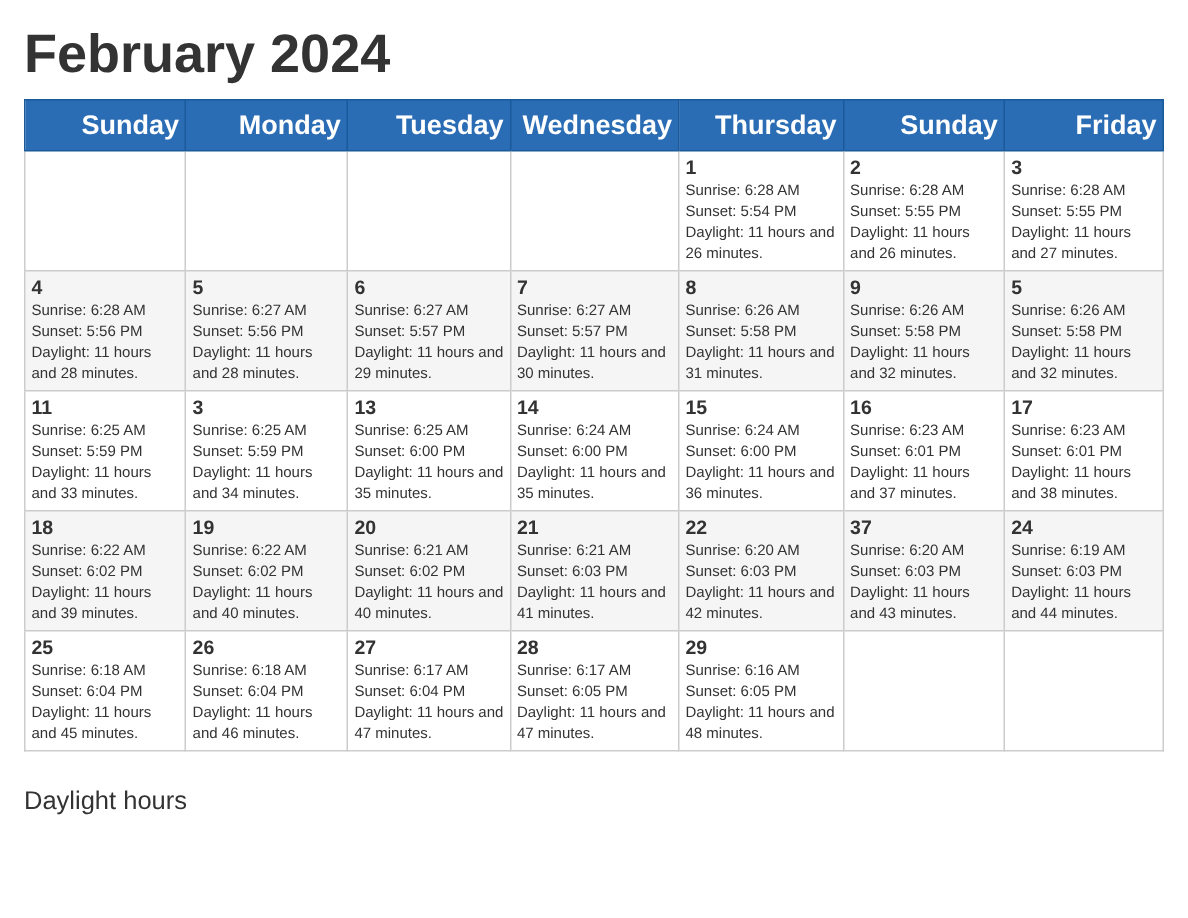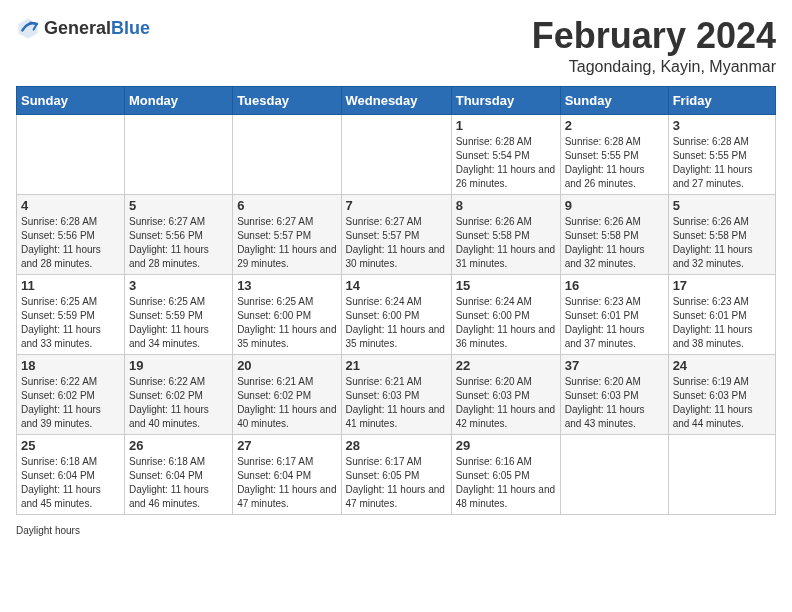--- a/index.html
+++ b/index.html
@@ -51,24 +51,24 @@
       margin-top: 2px;
     }
     .calendar-table {
       width: 100%;
       border-collapse: collapse;
       border: 1px solid #ccc;
     }
     .calendar-table th {
       background-color: #2a6db5;
       color: #fff;
-      font-size: 13px;
+      font-size: 18px;
       font-weight: bold;
       padding: 6px 4px;
-      text-align: left;
+      text-align: right;
       border: 1px solid #1a5a9a;
     }
     .calendar-table td {
       border: 1px solid #ccc;
       vertical-align: top;
       padding: 3px 4px;
       width: 113px;
       min-height: 80px;
       font-size: 10px;
       color: #333;
@@ -87,42 +87,31 @@
       margin-bottom: 2px;
     }
     .day-info {
       font-size: 10px;
       line-height: 1.4;
     }
     .empty-cell {
       background: #fff !important;
     }
     .footer-note {
-      margin-top: 10px;
-      font-size: 10px;
+      margin-top: 23px;
+      font-size: 17px;
       color: #333;
     }
   </style>
 </head>
 <body>
 
 <div class="header-area">
-  <div class="logo">
-    <svg class="logo-icon" viewBox="0 0 30 30" xmlns="http://www.w3.org/2000/svg">
-      <polygon points="15,3 27,10 27,22 15,28 3,22 3,10" fill="#2a6db5" opacity="0.15"></polygon>
-      <path d="M8,18 Q15,6 26,10" stroke="#2a6db5" stroke-width="3" fill="none" stroke-linecap="round"></path>
-      <path d="M18,8 L26,10 L22,17" stroke="#2a6db5" stroke-width="2.5" fill="none" stroke-linecap="round" stroke-linejoin="round"></path>
-    </svg>
-    <div>
-      <span class="logo-text-general">General</span><span class="logo-text-blue">Blue</span>
-    </div>
-  </div>
   <div class="title-area">
     <div class="month-title">February 2024</div>
-    <div class="location-title">Tagondaing, Kayin, Myanmar</div>
   </div>
 </div>
 
 <table class="calendar-table">
   <thead>
     <tr>
     <th>Sunday</th>
         <th>Monday</th>
         <th>Tuesday</th>
         <th>Wednesday</th>

